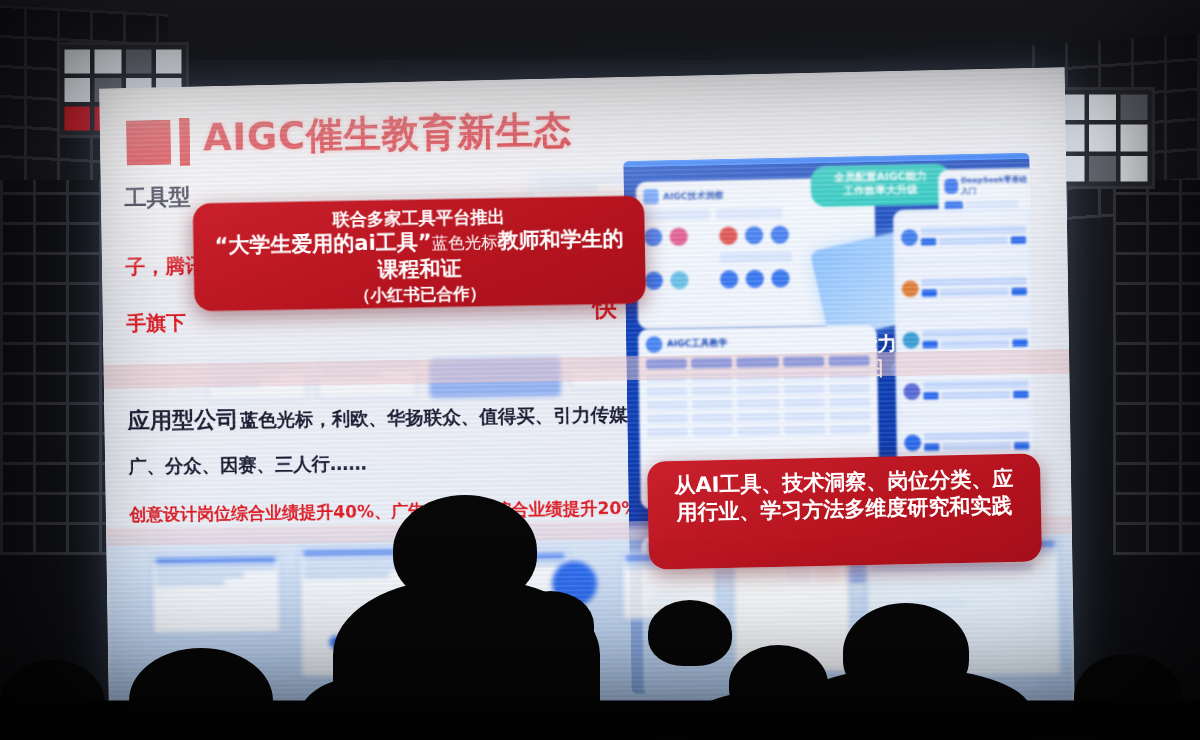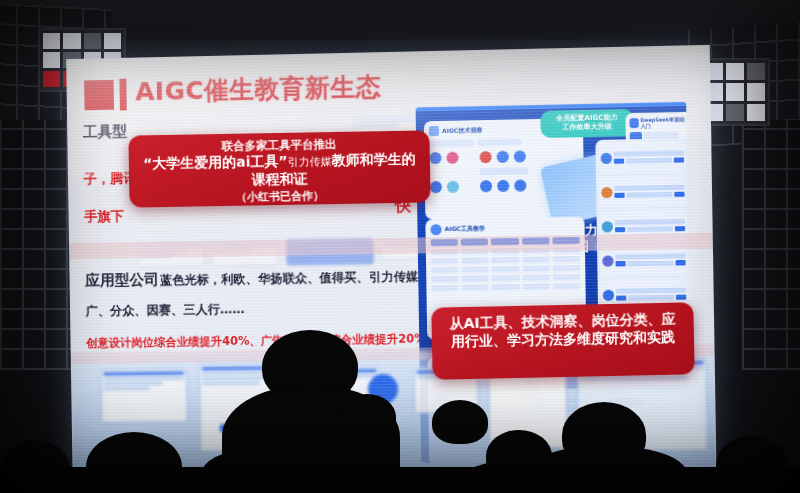--- a/index.html
+++ b/index.html
@@ -421,21 +421,21 @@
     <div class="band" style="top:186px;"></div>
     <div class="band" style="top:296px;height:12px;background:rgba(236,205,210,.45);"></div>
 
     <div class="glare"></div>
     <div class="scan"></div>
   </div>
 
   <div class="callout" style="left:129px;top:133px;width:285px;height:62px;padding:5px 8px;transform:rotate(-1deg);">
     <div class="l1">联合多家工具平台推出</div>
     <div class="l2">
-      <span>“大学生爱用的ai工具”</span><span class="thin">引力传媒</span><span>教师和学生的课程和证</span>
+      <span>“大学生爱用的ai工具”</span><span class="thin">蓝色光标</span><span>教师和学生的课程和证</span>
     </div>
     <div class="l3">（小红书已合作）</div>
   </div>
 
   <div class="callout" style="left:432px;top:305px;width:250px;height:56px;padding:8px 6px;transform:rotate(-1.2deg);">
     <div class="l2">从AI工具、技术洞察、岗位分类、应</div>
     <div class="l2">用行业、学习方法多维度研究和实践</div>
   </div>
 
   <div class="head" style="left:86px;top:432px;width:96px;height:70px;"></div>

